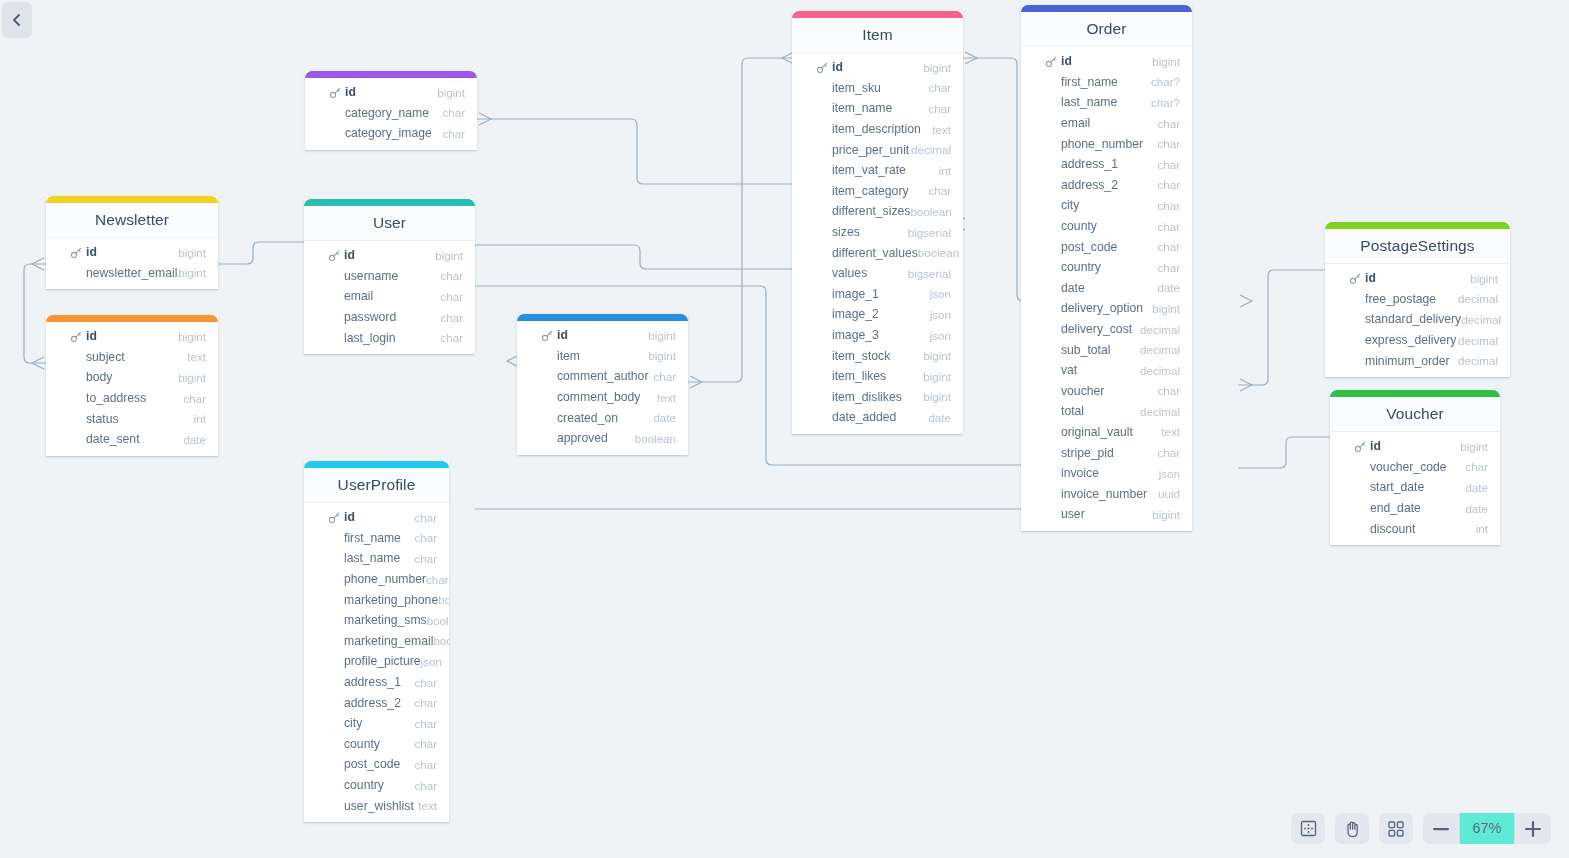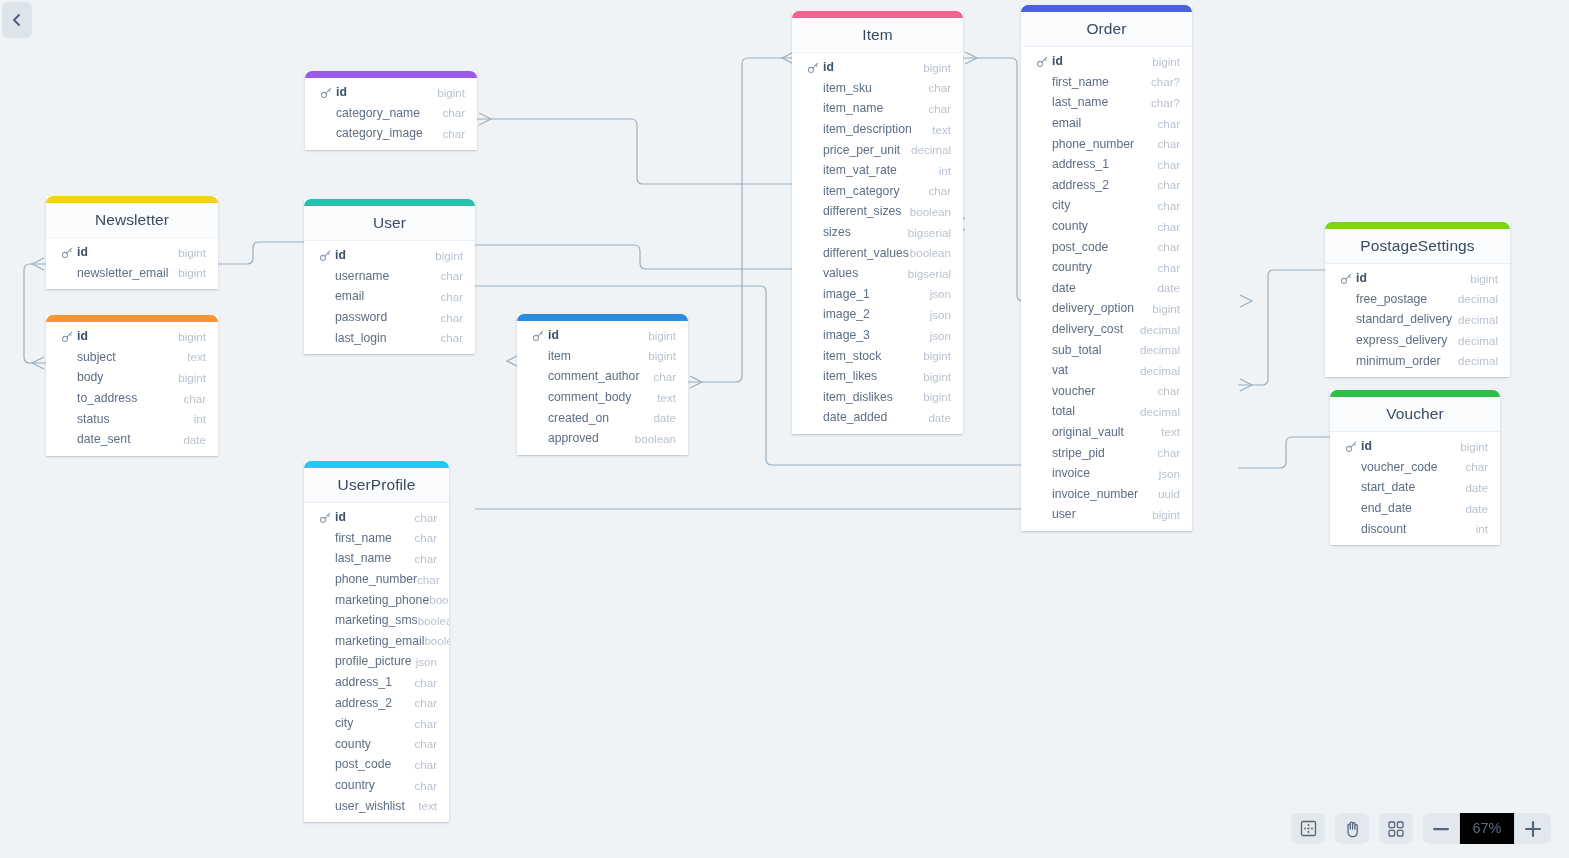--- a/index.html
+++ b/index.html
@@ -20,21 +20,21 @@
     box-shadow:0 1px 3px rgba(35,55,80,.16), 0 1px 1px rgba(35,55,80,.10);
     overflow:hidden;
   }
   .accent{height:7px;width:100%;border-radius:7px 7px 0 0;}
   .tbl-title{
     height:34px;line-height:34px;text-align:center;
     font-size:15.5px;color:#3a4a63;background:#fbfcfd;
     border-bottom:1px solid #eceff3;
     letter-spacing:.1px;
   }
-  .rows{padding:4px 0 6px 4px;background:#fff;}
+  .rows{padding:4px 0 6px 13px;background:#fff;}
   .row{
     height:20.6px;display:flex;align-items:center;
     padding:0 12px 0 11px;font-size:12.2px;
   }
   .fname{color:#5d6e85;white-space:nowrap;}
   .row.pk .fname{color:#3d4f68;font-weight:bold;}
   .ftype{margin-left:auto;color:#b9c3cf;font-size:11.6px;white-space:nowrap;}
   .keyico{width:13px;height:13px;margin-right:3px;flex:0 0 13px;display:block;}
   .row:not(.pk) .fname{margin-left:16px;}
 
@@ -51,21 +51,21 @@
   .tbtn{
     width:34px;height:31px;border-radius:7px;background:#e2e8ee;
     display:flex;align-items:center;justify-content:center;cursor:pointer;
   }
   .zoomgrp{display:flex;align-items:center;background:#e2e8ee;border-radius:7px;height:31px;overflow:hidden;}
   .zbtn{width:36px;height:31px;display:flex;align-items:center;justify-content:center;cursor:pointer;}
   .zval{
     min-width:54px;height:31px;line-height:31px;text-align:center;
     font-size:14.5px;color:#5b6b80;
     border-left:1px solid #d2dae2;border-right:1px solid #d2dae2;
-    background:#000000;cursor:default;
+    background:#5eead4;cursor:default;
   }
 </style>
 </head>
 <body>
 
 <div id="canvas">
 
   <svg id="links" viewBox="0 0 1569 858" xmlns="http://www.w3.org/2000/svg">
     <g fill="none" stroke="#9aafc0" stroke-width="1.2" stroke-linejoin="round">
 

